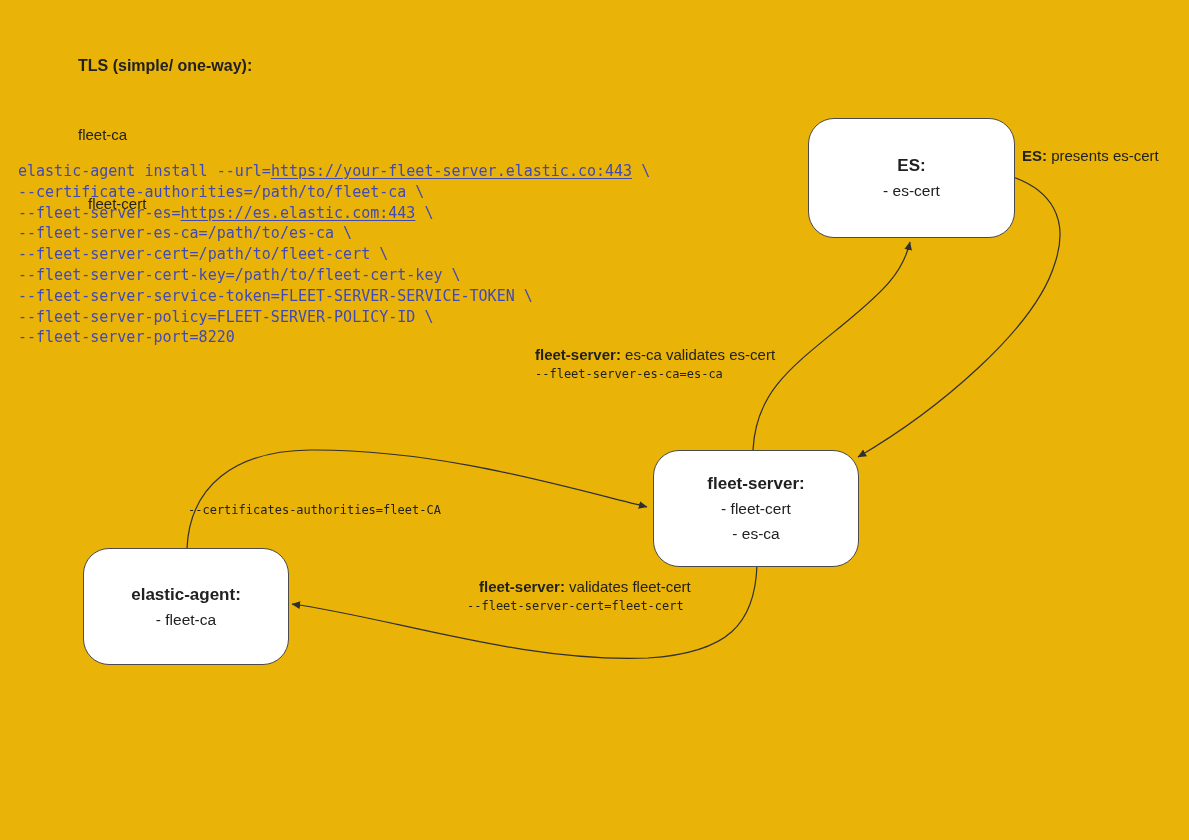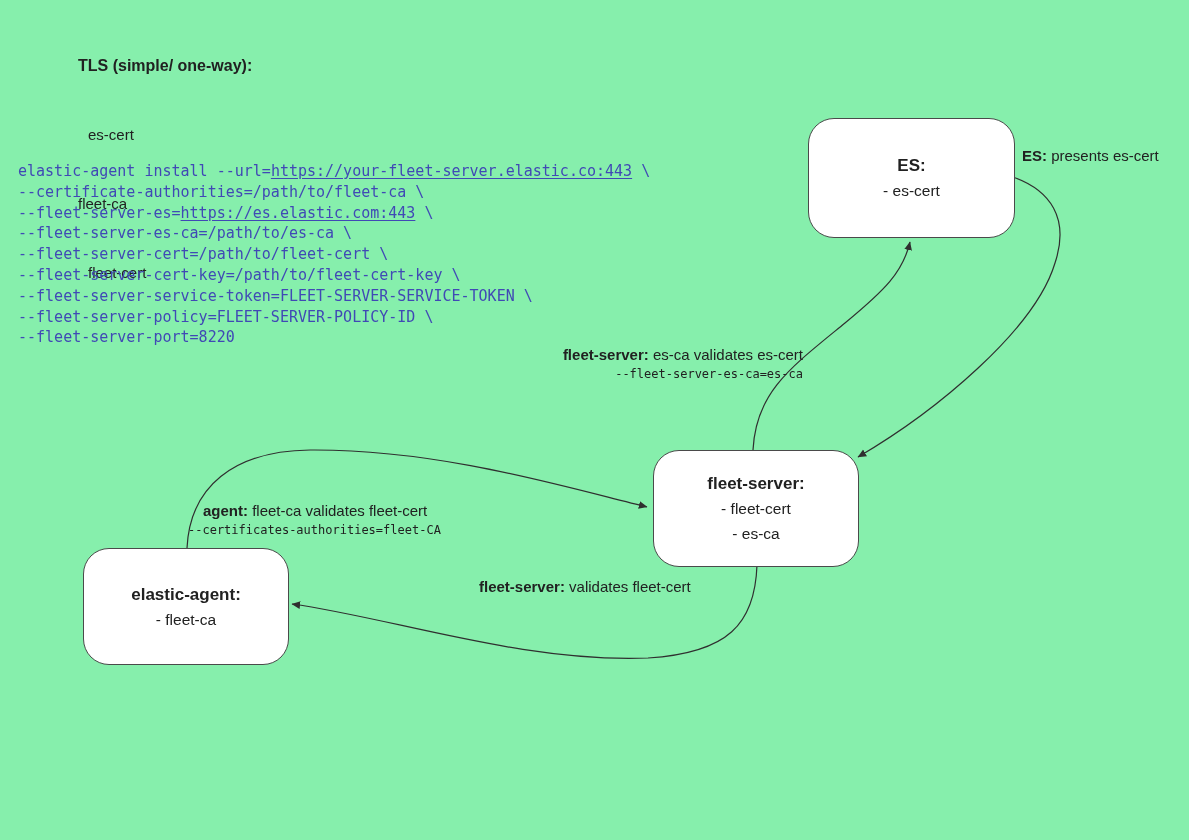--- a/index.html
+++ b/index.html
@@ -1,20 +1,20 @@
 <!DOCTYPE html>
 <html><head>
 <meta charset="utf-8">
 <style>
   html, body { margin: 0; padding: 0; background: #ffffff; }
   .canvas {
     position: relative;
     width: 1189px;
     height: 840px;
-    background: #86efac;
+    background: #eab308;
     overflow: hidden;
     font-family: "Liberation Sans", sans-serif;
     color: #212121;
   }
 
   
   .tls-list {
     position: absolute;
     left: 78px; top: 8px;
     font-size: 15px;
@@ -76,34 +76,33 @@
     font-size: 15px;
     line-height: 19.5px;
     white-space: nowrap;
   }
   .edge-label .lbl-bold { font-weight: 700; }
   .edge-label .lbl-mono {
     font-family: "DejaVu Sans Mono", monospace;
     font-size: 12px;
   }
   .label-es-presents     { left: 1022px; top: 146px; text-align: right; }
-  .label-fleet-validates { left: 535px;  top: 345px; width: 268px; text-align: right; }
+  .label-fleet-validates { left: 535px;  top: 345px; width: 268px; text-align: left; }
   .label-agent-validates { left: 188px;  top: 501px; }
   .label-agent-validates .lbl-line1 { padding-left: 15px; }
   .label-fleet-presents  { left: 467px;  top: 577px; }
   .label-fleet-presents .lbl-line1 { padding-left: 12px; }
 </style>
 </head>
 <body>
 
 <div class="canvas">
 
   <div class="tls-list">
     <div class="tls-title">TLS (simple/ one-way):</div>
-    <div class="indent-1">es-cert</div>
     <div>fleet-ca</div>
     <div class="indent-1">fleet-cert</div>
   </div>
 
   <div class="code-block" style="color: rgb(64, 73, 181);"><div class="code-line">elastic-agent install --url=<u>https://your-fleet-server.elastic.co:443</u> \</div><div class="code-line">--certificate-authorities=/path/to/fleet-ca \</div><div class="code-line">--fleet-server-es=<u>https://es.elastic.com:443</u> \</div><div class="code-line">--fleet-server-es-ca=/path/to/es-ca \</div><div class="code-line">--fleet-server-cert=/path/to/fleet-cert \</div><div class="code-line">--fleet-server-cert-key=/path/to/fleet-cert-key \</div><div class="code-line">--fleet-server-service-token=FLEET-SERVER-SERVICE-TOKEN \</div><div class="code-line">--fleet-server-policy=FLEET-SERVER-POLICY-ID \</div><div class="code-line">--fleet-server-port=8220</div></div>
 
   <svg class="arrows" viewBox="0 0 1189 840">
     <defs>
       <marker id="arrowhead" viewBox="0 0 10 10" refX="8.5" refY="5" markerWidth="8" markerHeight="8" orient="auto-start-reverse">
         <path d="M0,1 L9,5 L0,9 z" fill="#2f2f2f"></path>
@@ -136,25 +135,23 @@
   </div>
 
   <div class="edge-label label-fleet-validates">
     <div class="lbl-line1">
       <span class="lbl-bold">fleet-server:</span><span> es-ca validates es-cert</span>
     </div>
     <div class="lbl-mono">--fleet-server-es-ca=es-ca</div>
   </div>
 
   <div class="edge-label label-agent-validates">
-    <div class="lbl-line1">
-      <span class="lbl-bold">agent:</span><span> fleet-ca validates fleet-cert</span>
-    </div>
     <div class="lbl-mono">--certificates-authorities=fleet-CA</div>
   </div>
 
   <div class="edge-label label-fleet-presents">
     <div class="lbl-line1">
       <span class="lbl-bold">fleet-server:</span><span> validates fleet-cert</span>
     </div>
+    <div class="lbl-mono">--fleet-server-cert=fleet-cert</div>
   </div>
 
 </div>
 
 </body></html>

